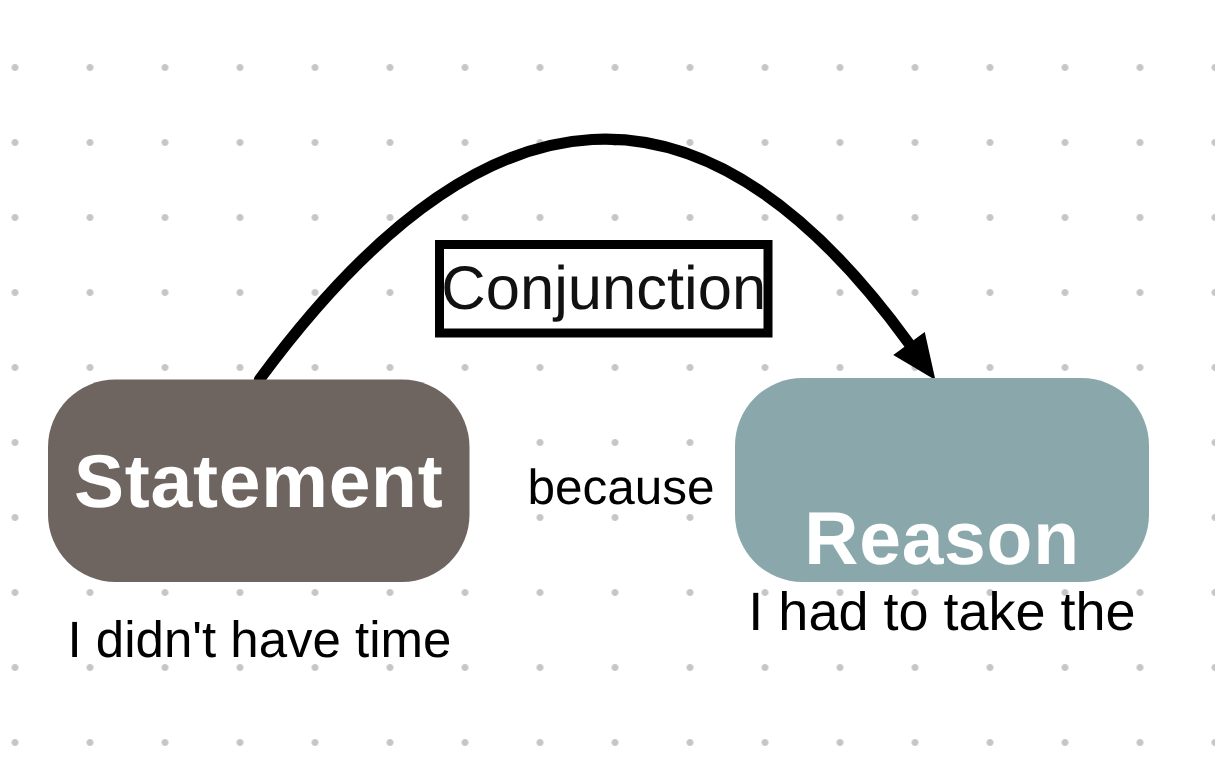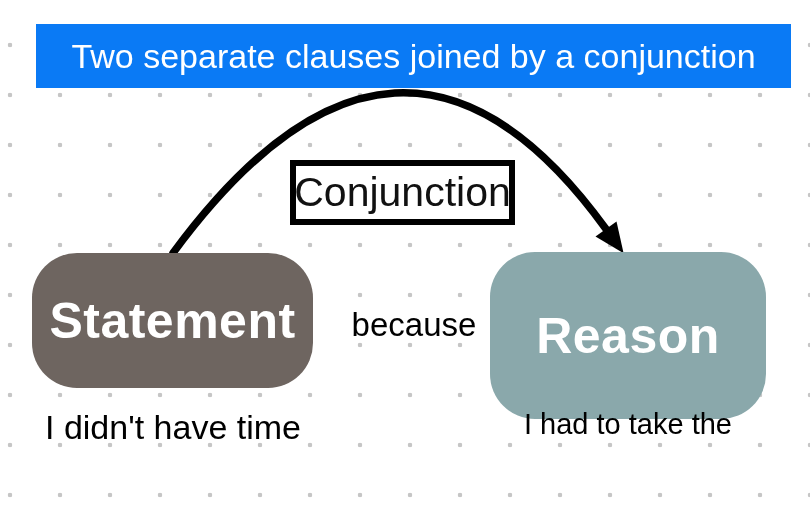--- a/index.html
+++ b/index.html
@@ -83,22 +83,23 @@
     left: 32px;
     top: 253px;
     width: 281px;
     height: 135px;
     background: var(--statement-bg, #6e6560);
   }
   .reason-box {
     left: 490px;
     top: 252px;
     width: 276px;
-    height: 167px;
+    height: 136px;
     background: var(--reason-bg, #8aa8ab);
+    align-items: flex-end;
   }
   .because {
     position: absolute;
     left: 313px;
     top: 306px;
     width: 202px;
     text-align: center;
     font-size: 33px;
     color: #000000;
   }
@@ -107,36 +108,33 @@
     left: 20px;
     top: 408px;
     width: 306px;
     text-align: center;
     font-size: 34px;
     color: #000000;
   }
   .reason-example {
     position: absolute;
     left: 497px;
-    top: 402px;
+    top: 386px;
     width: 262px;
     text-align: center;
-    font-size: 29px;
+    font-size: 36px;
     line-height: 44px;
     color: #000000;
   }
 </style>
 </head>
 <body>
 
 <div class="canvas">
 
-  <div class="banner">
-    <span>Two separate clauses joined by a conjunction</span>
-  </div>
 
   <svg class="arrow-svg" viewBox="0 0 810 512" xmlns="http://www.w3.org/2000/svg">
     <path class="arrow-path" d="M 173 253 Q 400 -55 606 229"></path>
     <polygon class="arrow-head" points="623.6,253.3 616.5,221.4 595.5,236.6"></polygon>
   </svg>
 
   <div class="conj-box">
     <span>Conjunction</span>
   </div>
 

